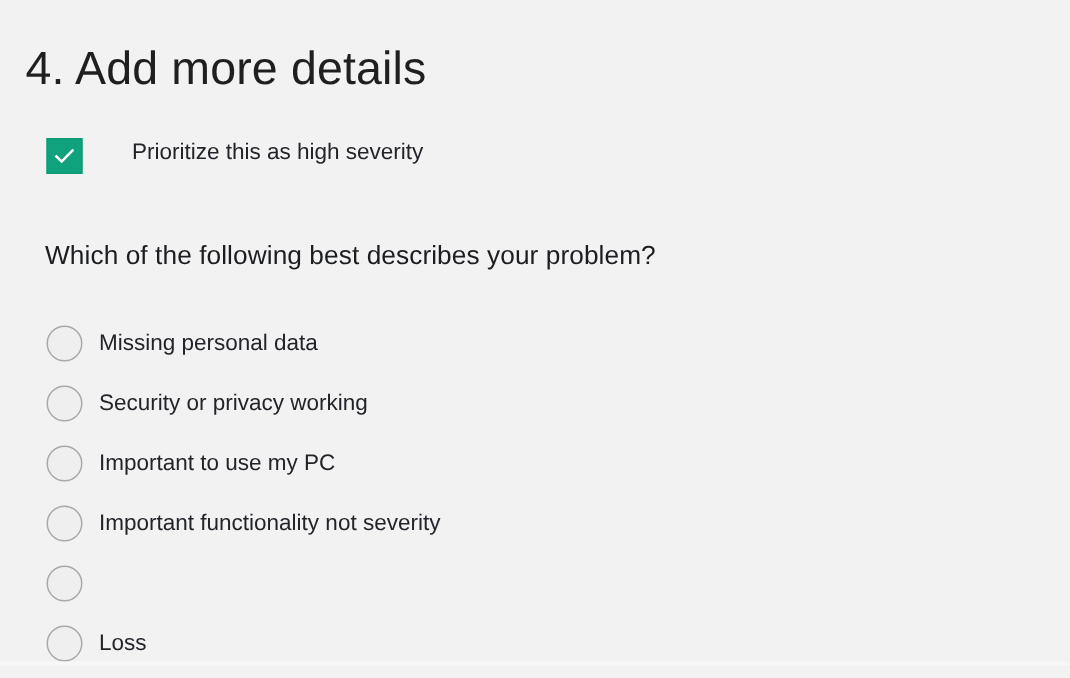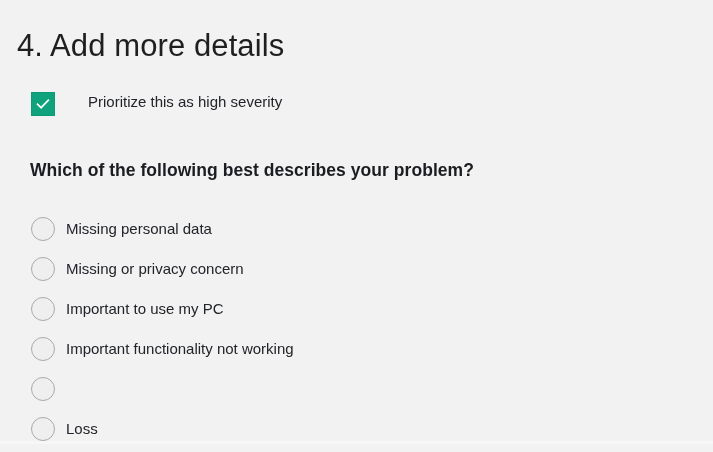--- a/index.html
+++ b/index.html
@@ -67,21 +67,21 @@
     line-height: 20px;
     white-space: nowrap;
   }
 
   
   #question-heading {
     position: absolute;
     left: 30px;
     top: 158px;
     font-size: 17.5px;
-    font-weight: 700;
+    font-weight: 400;
     color: #1b1d21;
     line-height: 24px;
     letter-spacing: 0.05px;
     white-space: nowrap;
   }
 
   
   #radio-group {
     position: absolute;
     left: 31px;
@@ -150,31 +150,31 @@
 
   <div id="radio-group">
 
     <div class="radio-row">
       <span class="radio-circle"></span>
       <span class="radio-label">Missing personal data</span>
     </div>
 
     <div class="radio-row">
       <span class="radio-circle"></span>
-      <span class="radio-label">Missing or privacy concern</span>
+      <span class="radio-label">Security or privacy working</span>
     </div>
 
     <div class="radio-row">
       <span class="radio-circle"></span>
       <span class="radio-label">Important to use my PC</span>
     </div>
 
     <div class="radio-row">
       <span class="radio-circle"></span>
-      <span class="radio-label">Important functionality not working</span>
+      <span class="radio-label">Important functionality not severity</span>
     </div>
 
     <div class="radio-row">
       <span class="radio-circle"></span>
     </div>
 
     <div class="radio-row">
       <span class="radio-circle"></span>
       <span class="radio-label">Loss</span>
     </div>

